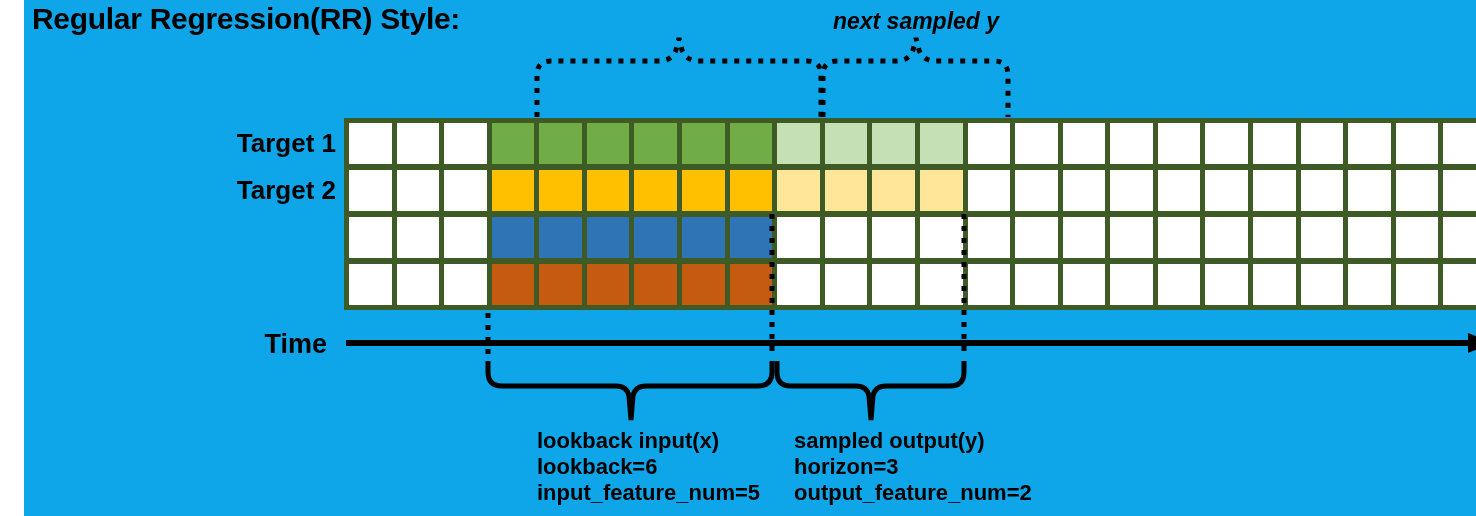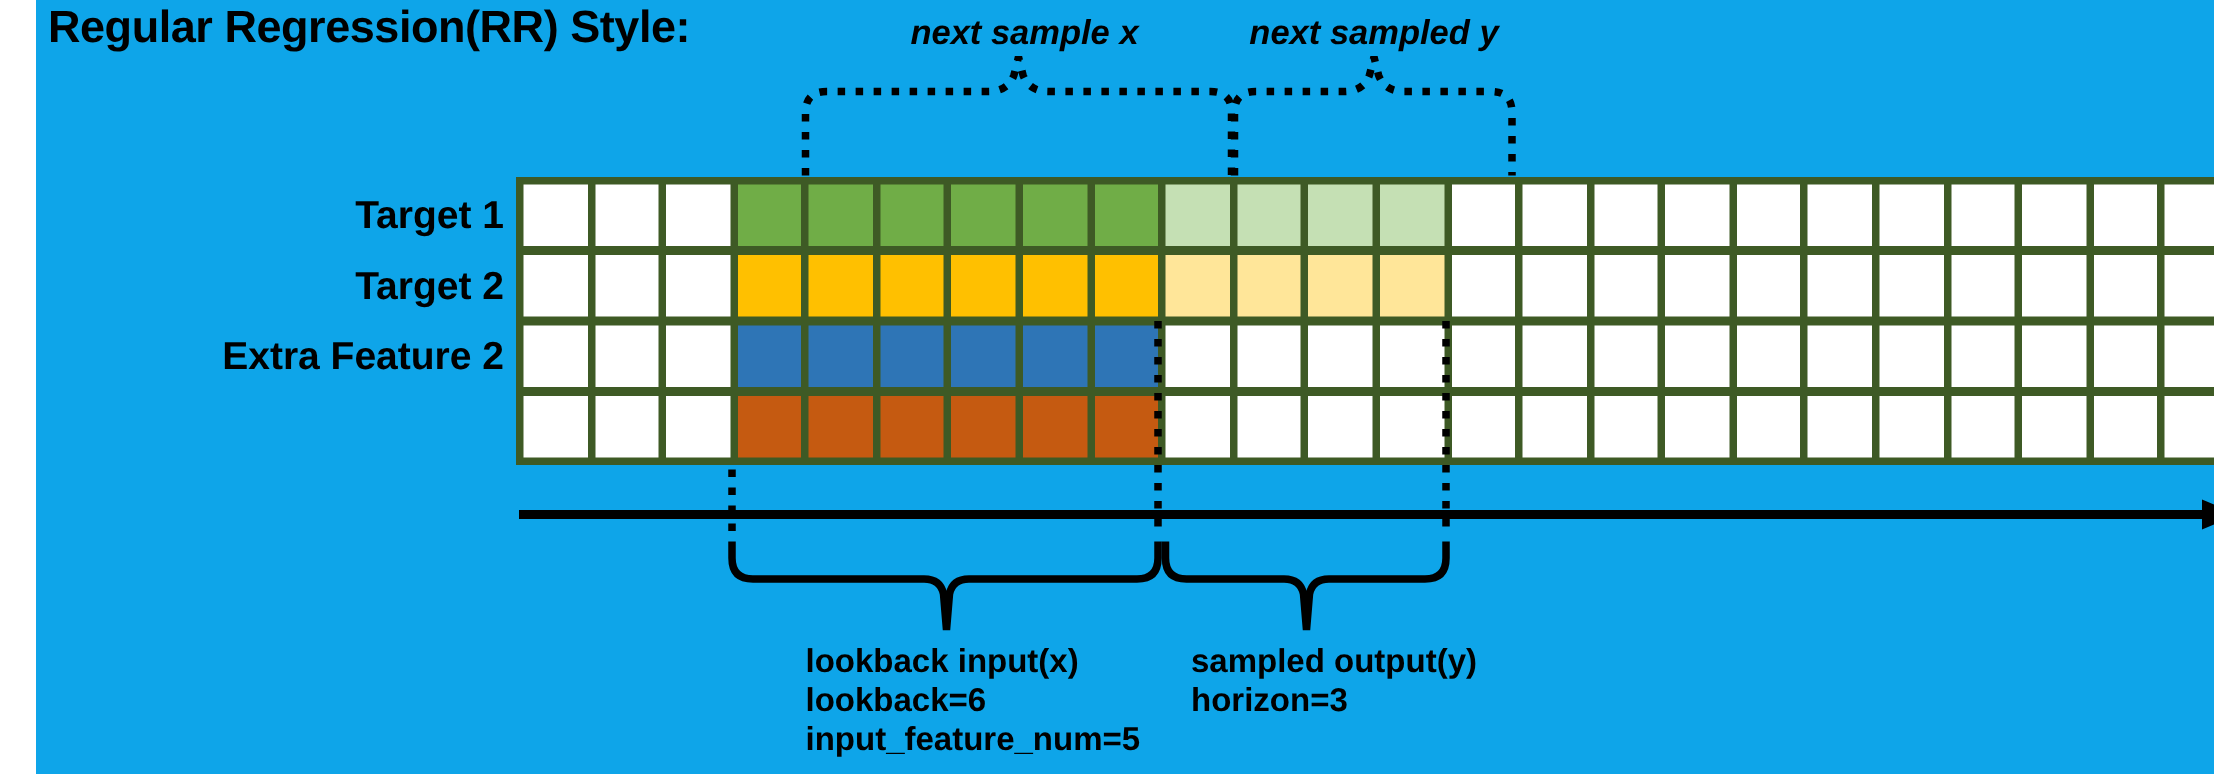--- a/index.html
+++ b/index.html
@@ -45,27 +45,25 @@
   .note-input{left:513px;}
   .note-output{left:770px;}
 </style>
 </head>
 <body>
 
 <div class="canvas">
 
   <div class="title">Regular Regression(RR) Style:</div>
 
-  <div class="next-label next-x">next sample x</div>
   <div class="next-label next-y">next sampled y</div>
 
   <div class="row-labels">
     <div class="row-label">Target 1</div>
     <div class="row-label">Target 2</div>
-    <div class="row-label">Extra Feature 2</div>
   </div>
 
   <div class="ts-grid" id="ts-grid" style="background: rgb(62, 90, 37);">
     <div class="grid-row">
         <div class="cell" style="background: rgb(255, 255, 255);"></div>
         <div class="cell" style="background: rgb(255, 255, 255);"></div>
         <div class="cell" style="background: rgb(255, 255, 255);"></div>
         <div class="cell" style="background: rgb(112, 173, 71);"></div>
         <div class="cell" style="background: rgb(112, 173, 71);"></div>
         <div class="cell" style="background: rgb(112, 173, 71);"></div>
@@ -161,20 +159,21 @@
         <div class="cell" style="background: rgb(255, 255, 255);"></div>
         <div class="cell" style="background: rgb(255, 255, 255);"></div>
         <div class="cell" style="background: rgb(255, 255, 255);"></div>
         <div class="cell" style="background: rgb(255, 255, 255);"></div>
         <div class="cell" style="background: rgb(255, 255, 255);"></div>
         <div class="cell" style="background: rgb(255, 255, 255);"></div>
         <div class="cell" style="background: rgb(255, 255, 255);"></div>
       </div>
   </div>
 
+  <div class="time-label">Time</div>
 
   <svg class="overlay" viewBox="0 0 1476 516" xmlns="http://www.w3.org/2000/svg">
 
     <path d="M 513 117 L 513 75 Q 513 61 527 61 L 635 61 Q 648 61 652 50 L 655 38 L 658 50 Q 662 61 675 61 L 783 61 Q 797 61 797 75 L 797 117" fill="none" stroke="#000" stroke-width="5" stroke-dasharray="5 7"></path>
 
     <path d="M 799 117 L 799 75 Q 799 61 813 61 L 872 61 Q 885 61 889 50 L 892 38 L 895 50 Q 899 61 912 61 L 970 61 Q 984 61 984 75 L 984 117" fill="none" stroke="#000" stroke-width="5" stroke-dasharray="5 7"></path>
 
     <path d="M 464 313 L 464 358" fill="none" stroke="#000" stroke-width="5" stroke-dasharray="5 7"></path>
     <path d="M 748 214 L 748 358" fill="none" stroke="#000" stroke-width="5" stroke-dasharray="5 7"></path>
     <path d="M 940 214 L 940 358" fill="none" stroke="#000" stroke-width="5" stroke-dasharray="5 7"></path>
@@ -189,15 +188,16 @@
 
   <div class="bottom-note note-input">
     <div>lookback input(x)</div>
     <div>lookback=6</div>
     <div>input_feature_num=5</div>
   </div>
 
   <div class="bottom-note note-output">
     <div>sampled output(y)</div>
     <div>horizon=3</div>
+    <div>output_feature_num=2</div>
   </div>
 
 </div>
 
 </body></html>

